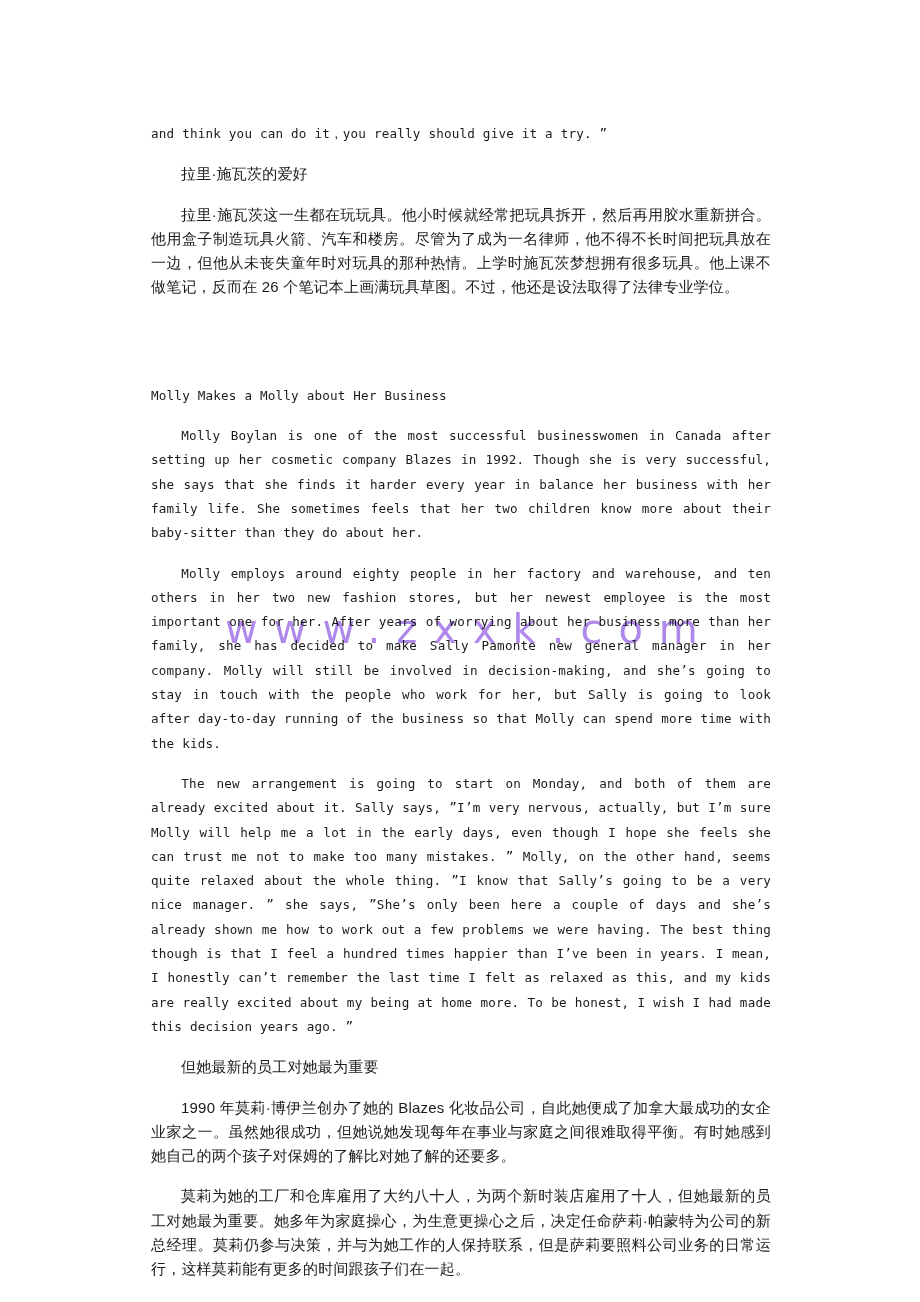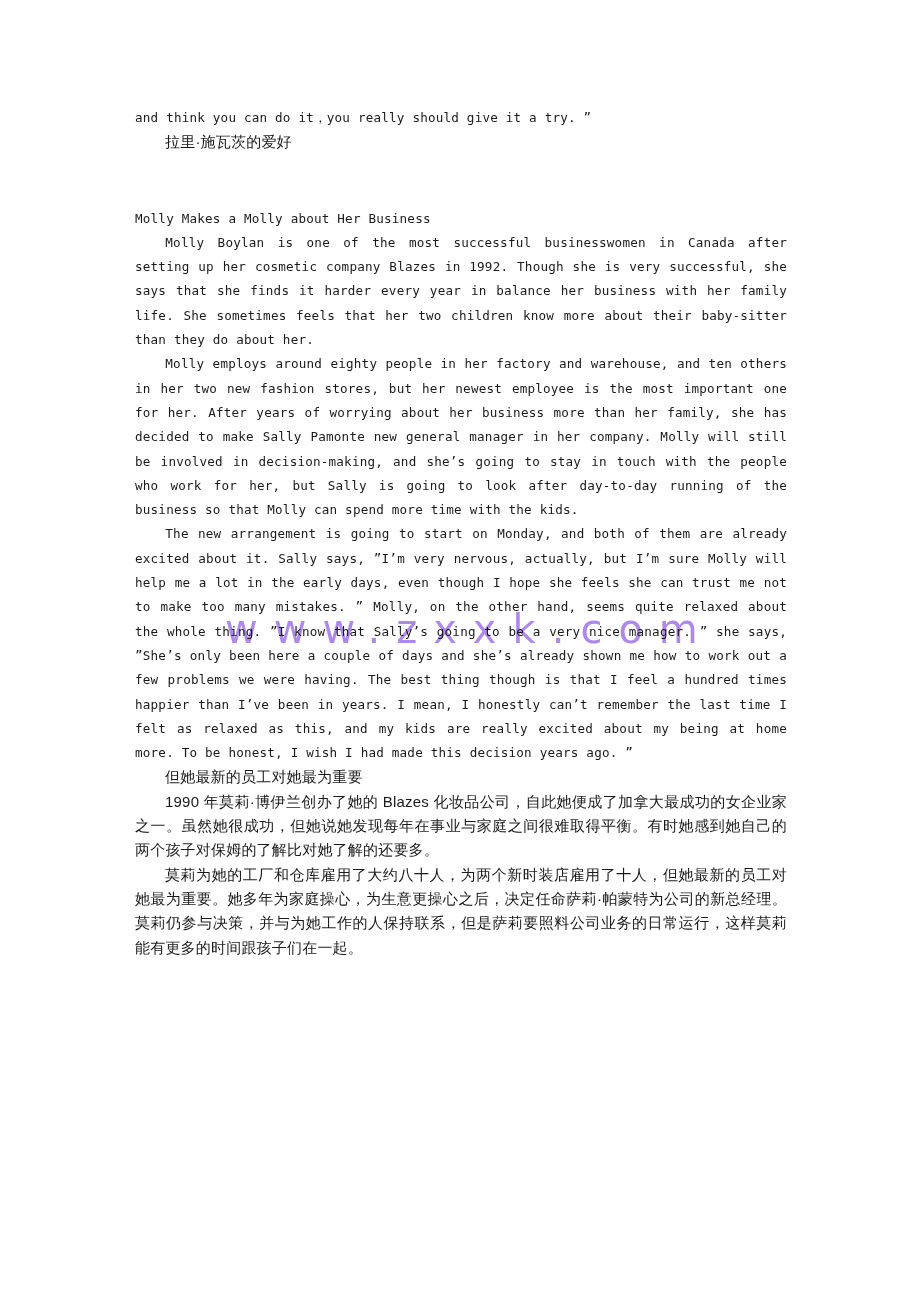--- a/index.html
+++ b/index.html
@@ -30,21 +30,21 @@
       user-select: none;
     }
     .doc {
       position: absolute;
       z-index: 1;
       left: 135px;
       top: 106px;
       width: 652px;
     }
     .doc p {
-      margin: 0;
+      margin: 16px;
     }
     .cn {
       font-family: Liberation Sans, sans-serif;
       font-size: 15px;
       line-height: 24.3px;
       text-align: justify;
       letter-spacing: 0.2px;
     }
     .cn.indent2 {
       text-indent: 2em;
@@ -69,20 +69,21 @@
 <div class="page">
 
   <div class="watermark">www.zxxk.com</div>
 
   <div class="doc">
 
     <p class="en">and think you can do it，you really should give it a try. ”</p>
 
     <p class="cn indent2">拉里·施瓦茨的爱好</p>
 
+    <p class="cn indent2">拉里·施瓦茨这一生都在玩玩具。他小时候就经常把玩具拆开，然后再用胶水重新拼合。他用盒子制造玩具火箭、汽车和楼房。尽管为了成为一名律师，他不得不长时间把玩具放在一边，但他从未丧失童年时对玩具的那种热情。上学时施瓦茨梦想拥有很多玩具。他上课不做笔记，反而在 26 个笔记本上画满玩具草图。不过，他还是设法取得了法律专业学位。</p>
 
 
     <div class="section-gap"></div>
 
     <p class="en">Molly Makes a Molly about Her Business</p>
 
     <p class="en indent4">Molly Boylan is one of the most successful businesswomen in Canada after setting up her cosmetic company Blazes in 1992. Though she is very successful, she says that she finds it harder every year in balance her business with her family life. She sometimes feels that her two children know more about their baby-sitter than they do about her.</p>
 
     <p class="en indent4">Molly employs around eighty people in her factory and warehouse, and ten others in her two new fashion stores, but her newest employee is the most important one for her. After years of worrying about her business more than her family, she has decided to make Sally Pamonte new general manager in her company. Molly will still be involved in decision-making, and she’s going to stay in touch with the people who work for her, but Sally is going to look after day-to-day running of the business so that Molly can spend more time with the kids.</p>
 

